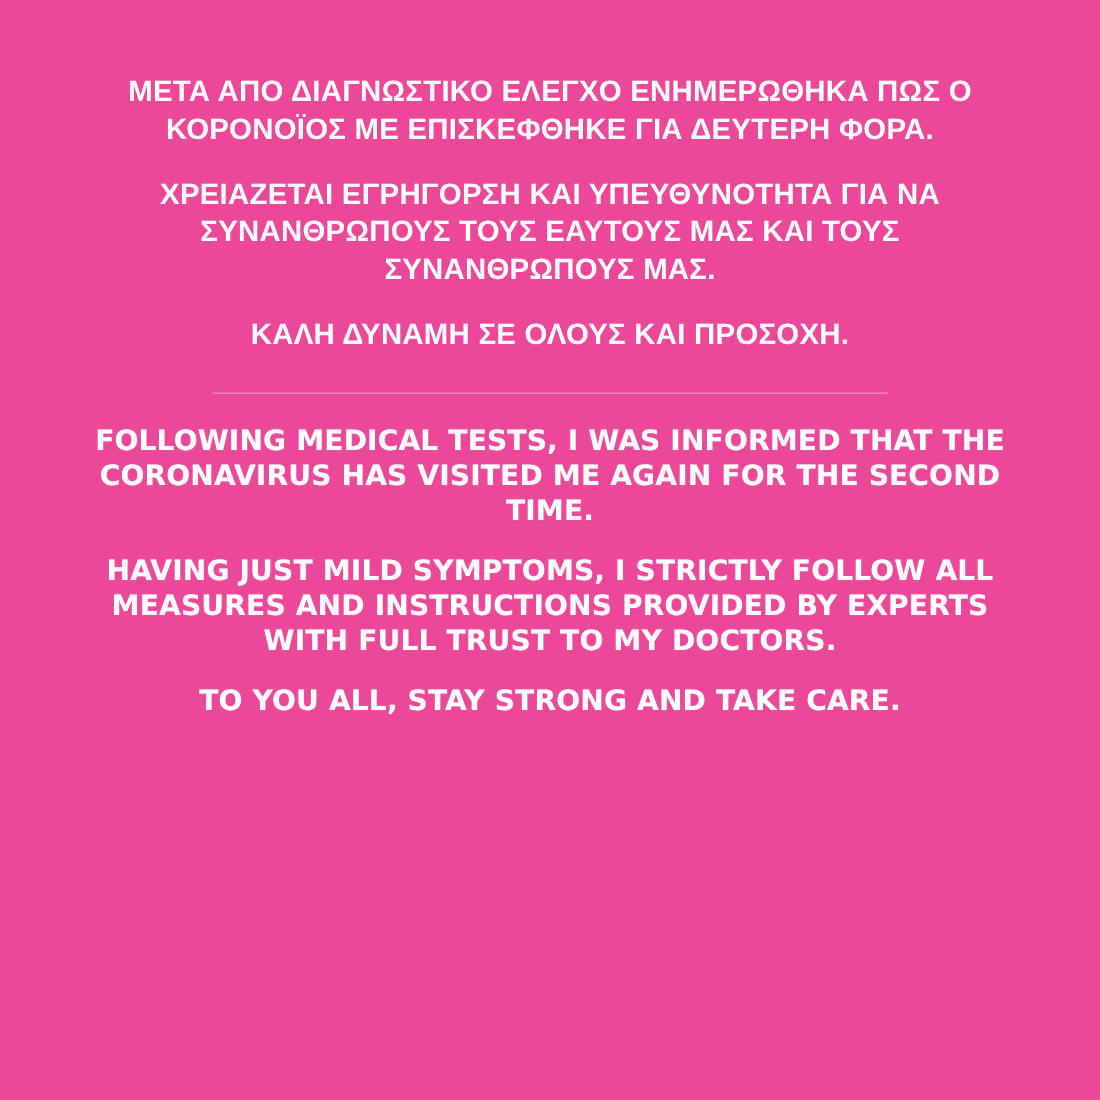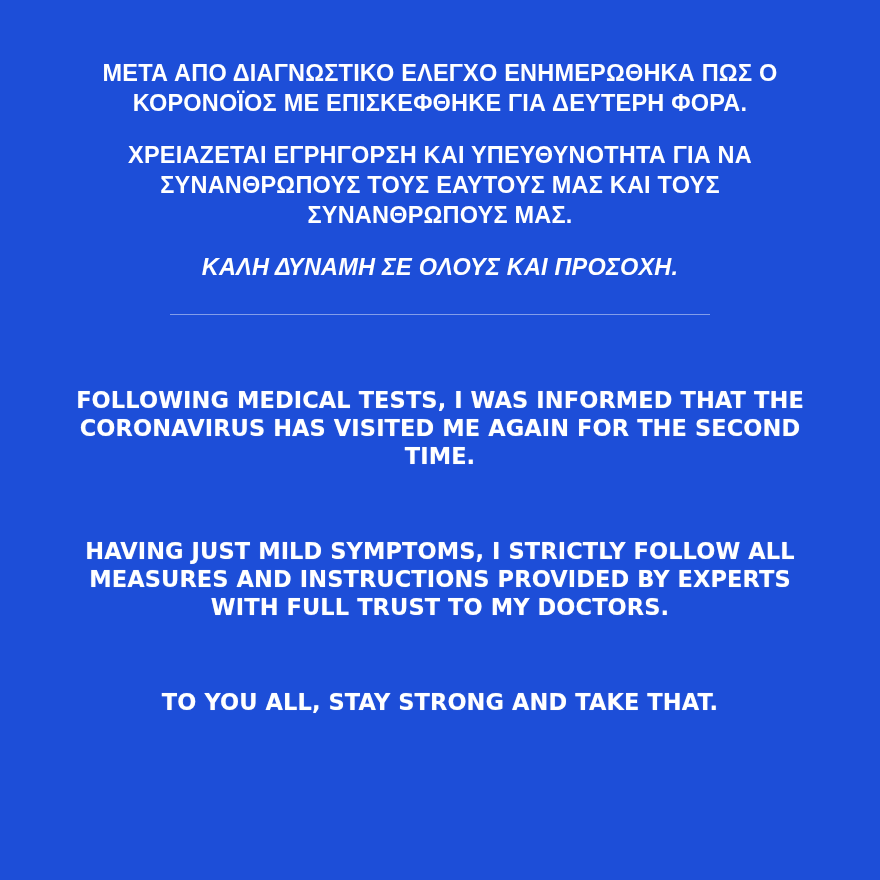--- a/index.html
+++ b/index.html
@@ -10,21 +10,21 @@
     width: 880px;
     height: 880px;
     background: #cc0d0d;
     font-family: "Liberation Sans", sans-serif;
     overflow: hidden;
   }
   .card {
     position: relative;
     width: 880px;
     height: 880px;
-    background: #1d4ed8;
+    background: #ec4899;
     box-sizing: border-box;
     padding: 58px 60px 30px 60px;
     display: flex;
     flex-direction: column;
     align-items: center;
   }
   .block {
     width: 100%;
     text-align: center;
     color: #ffffff;
@@ -32,50 +32,48 @@
   .greek {
     font-family: "Liberation Sans", sans-serif;
     font-weight: bold;
     font-size: 23.5px;
     line-height: 30px;
     letter-spacing: 0.2px;
     margin-bottom: 22px;
   }
   .greek.last {
     margin-bottom: 10px;
-    font-style: italic;
   }
   .divider {
     width: 540px;
     height: 1px;
     background: rgba(255,255,255,0.45);
     margin: 22px auto 24px auto;
   }
   .english {
     font-family: "DejaVu Sans", sans-serif;
     font-weight: bold;
     font-size: 22.5px;
     line-height: 28px;
     letter-spacing: 0.1px;
     margin-bottom: 20px;
     text-shadow: 0 0 1px rgba(255,255,255,0.35);
-    margin-top: 47px;
   }
   .english.last {
     margin-bottom: 0;
   }
 </style>
 </head>
 <body>
 
 <div class="card">
 
   <div class="block greek">ΜΕΤΑ ΑΠΟ ΔΙΑΓΝΩΣΤΙΚΟ ΕΛΕΓΧΟ ΕΝΗΜΕΡΩΘΗΚΑ ΠΩΣ Ο ΚΟΡΟΝΟΪΟΣ ΜΕ ΕΠΙΣΚΕΦΘΗΚΕ ΓΙΑ ΔΕΥΤΕΡΗ ΦΟΡΑ.</div>
   <div class="block greek">ΧΡΕΙΑΖΕΤΑΙ ΕΓΡΗΓΟΡΣΗ ΚΑΙ ΥΠΕΥΘΥΝΟΤΗΤΑ ΓΙΑ ΝΑ ΣΥΝΑΝΘΡΩΠΟΥΣ ΤΟΥΣ ΕΑΥΤΟΥΣ ΜΑΣ ΚΑΙ ΤΟΥΣ ΣΥΝΑΝΘΡΩΠΟΥΣ ΜΑΣ.</div>
   <div class="block greek last">ΚΑΛΗ ΔΥΝΑΜΗ ΣΕ ΟΛΟΥΣ ΚΑΙ ΠΡΟΣΟΧΗ.</div>
 
   <div class="divider"></div>
 
   <div class="block english">FOLLOWING MEDICAL TESTS, I WAS INFORMED THAT THE CORONAVIRUS HAS VISITED ME AGAIN FOR THE SECOND TIME.</div>
   <div class="block english">HAVING JUST MILD SYMPTOMS, I STRICTLY FOLLOW ALL MEASURES AND INSTRUCTIONS PROVIDED BY EXPERTS WITH FULL TRUST TO MY DOCTORS.</div>
-  <div class="block english last">TO YOU ALL, STAY STRONG AND TAKE THAT.</div>
+  <div class="block english last">TO YOU ALL, STAY STRONG AND TAKE CARE.</div>
 
 </div>
 
 </body></html>

